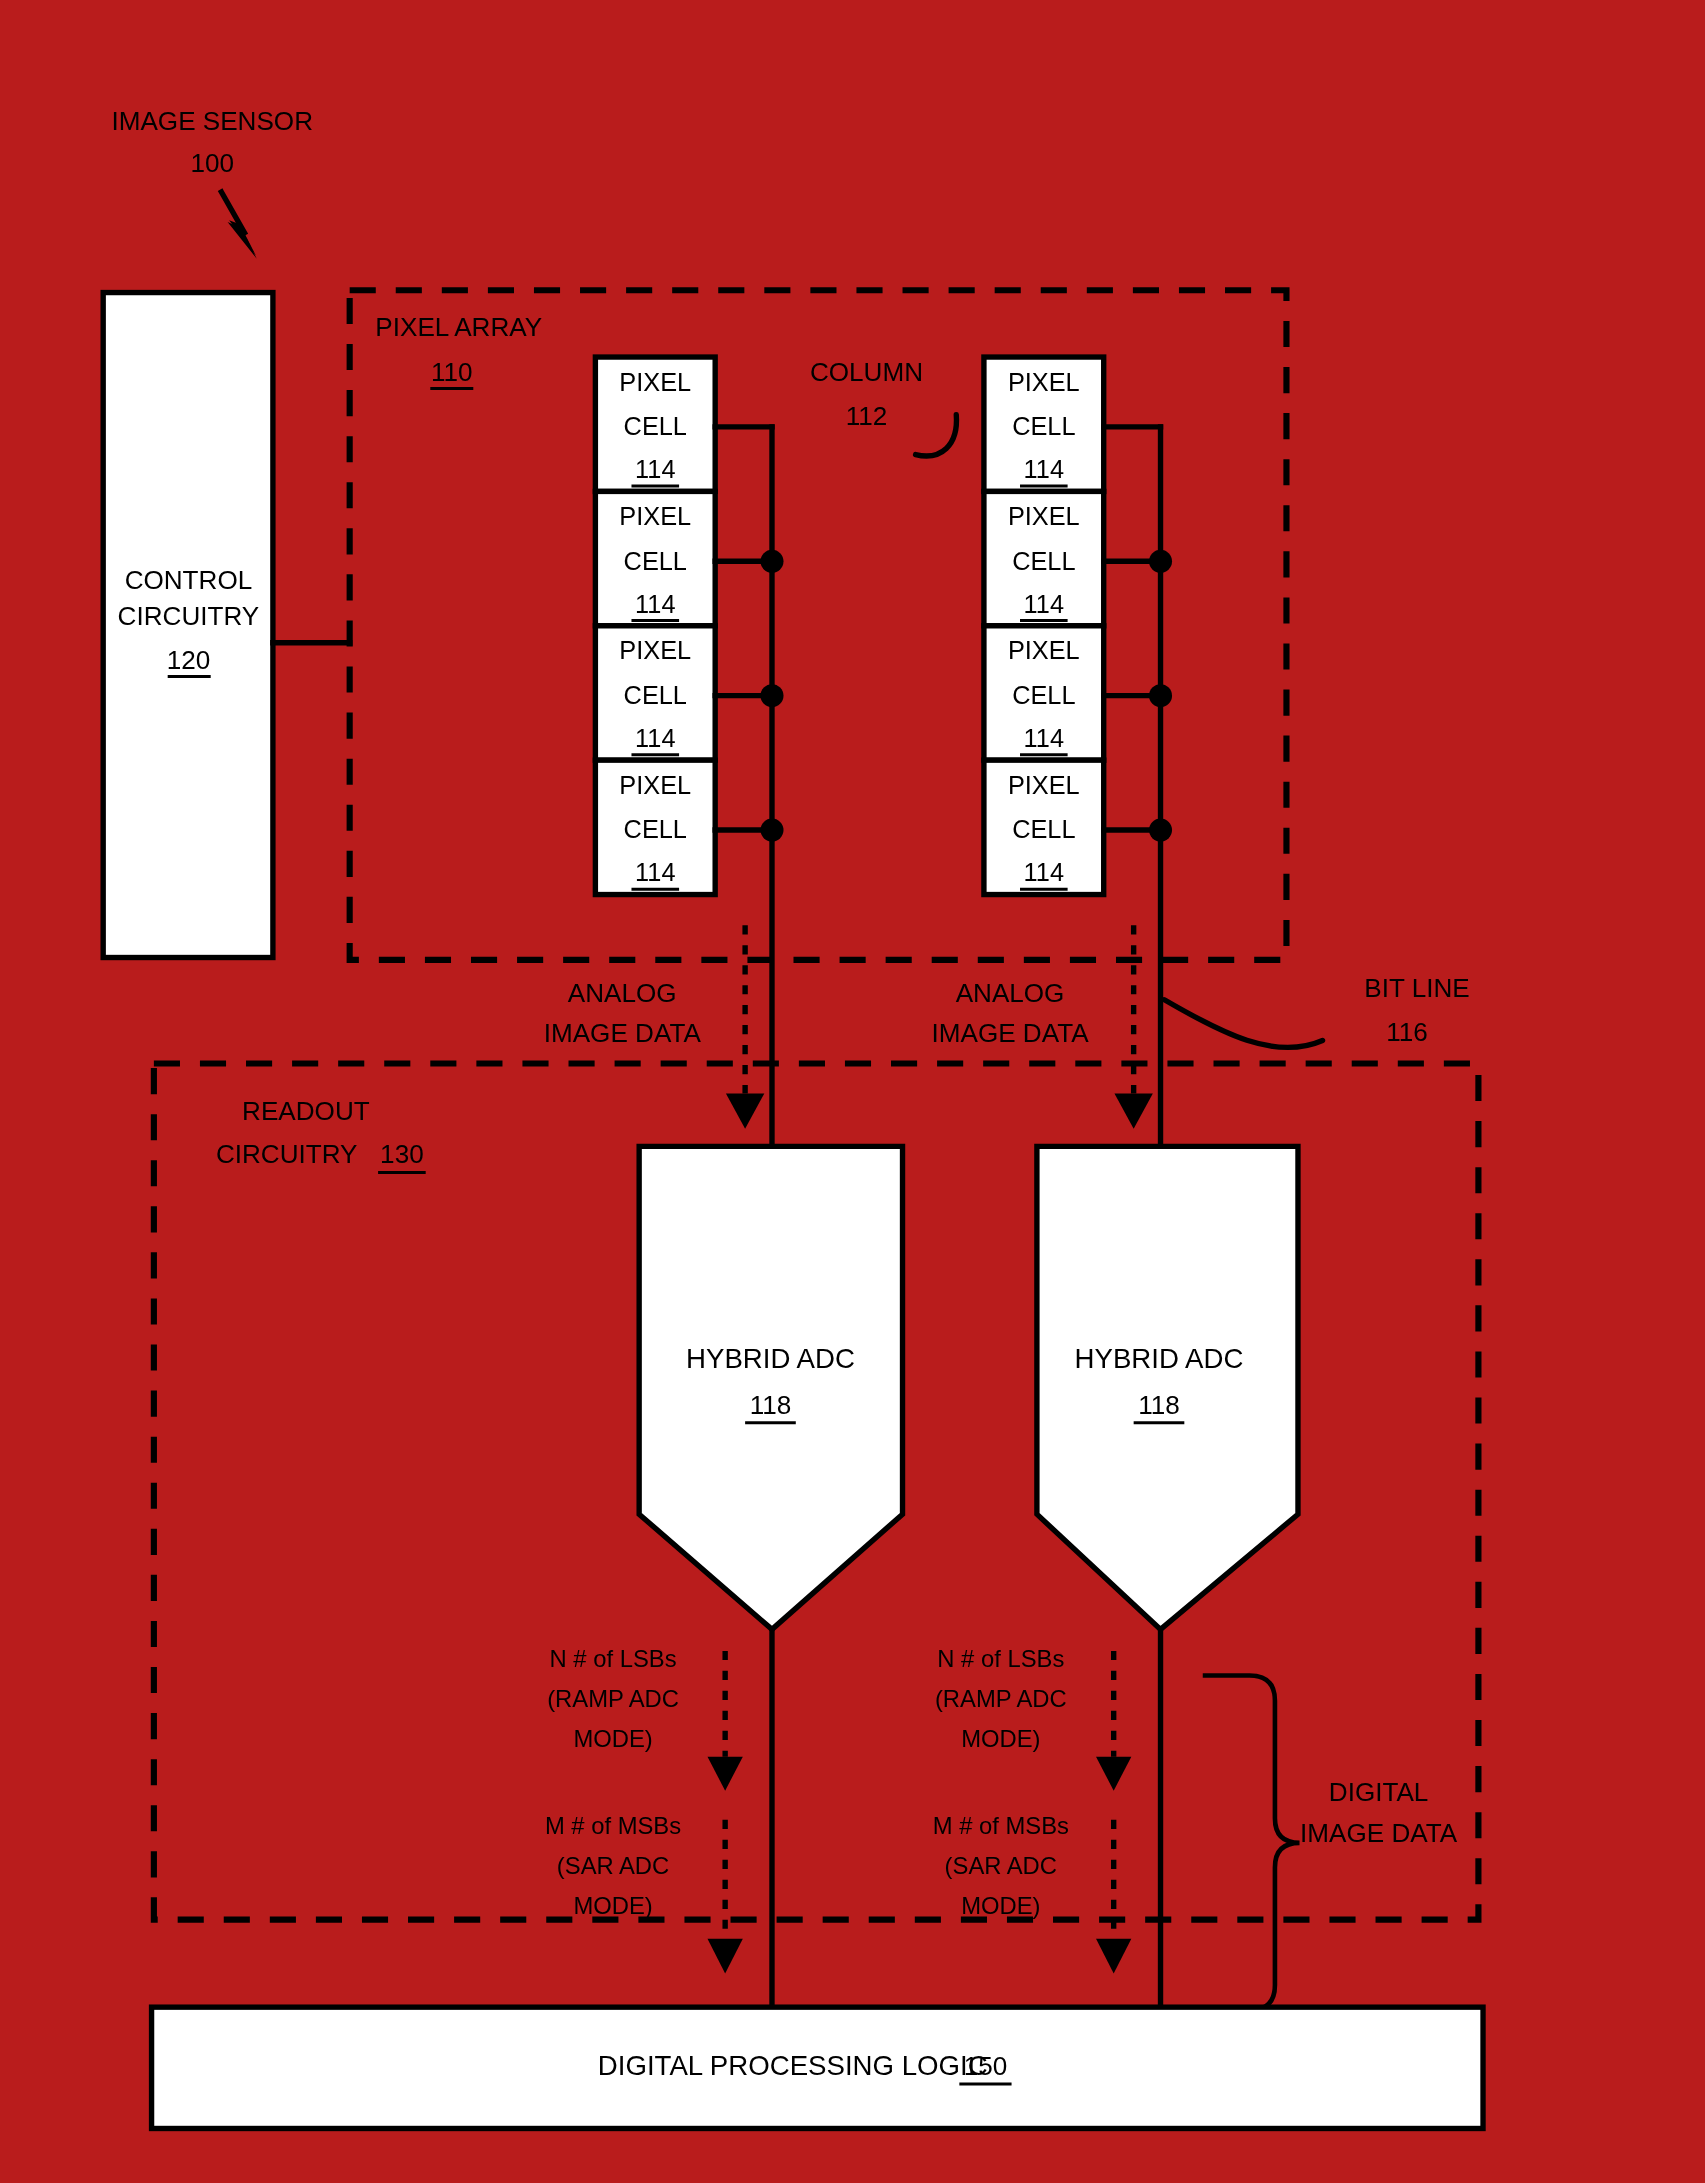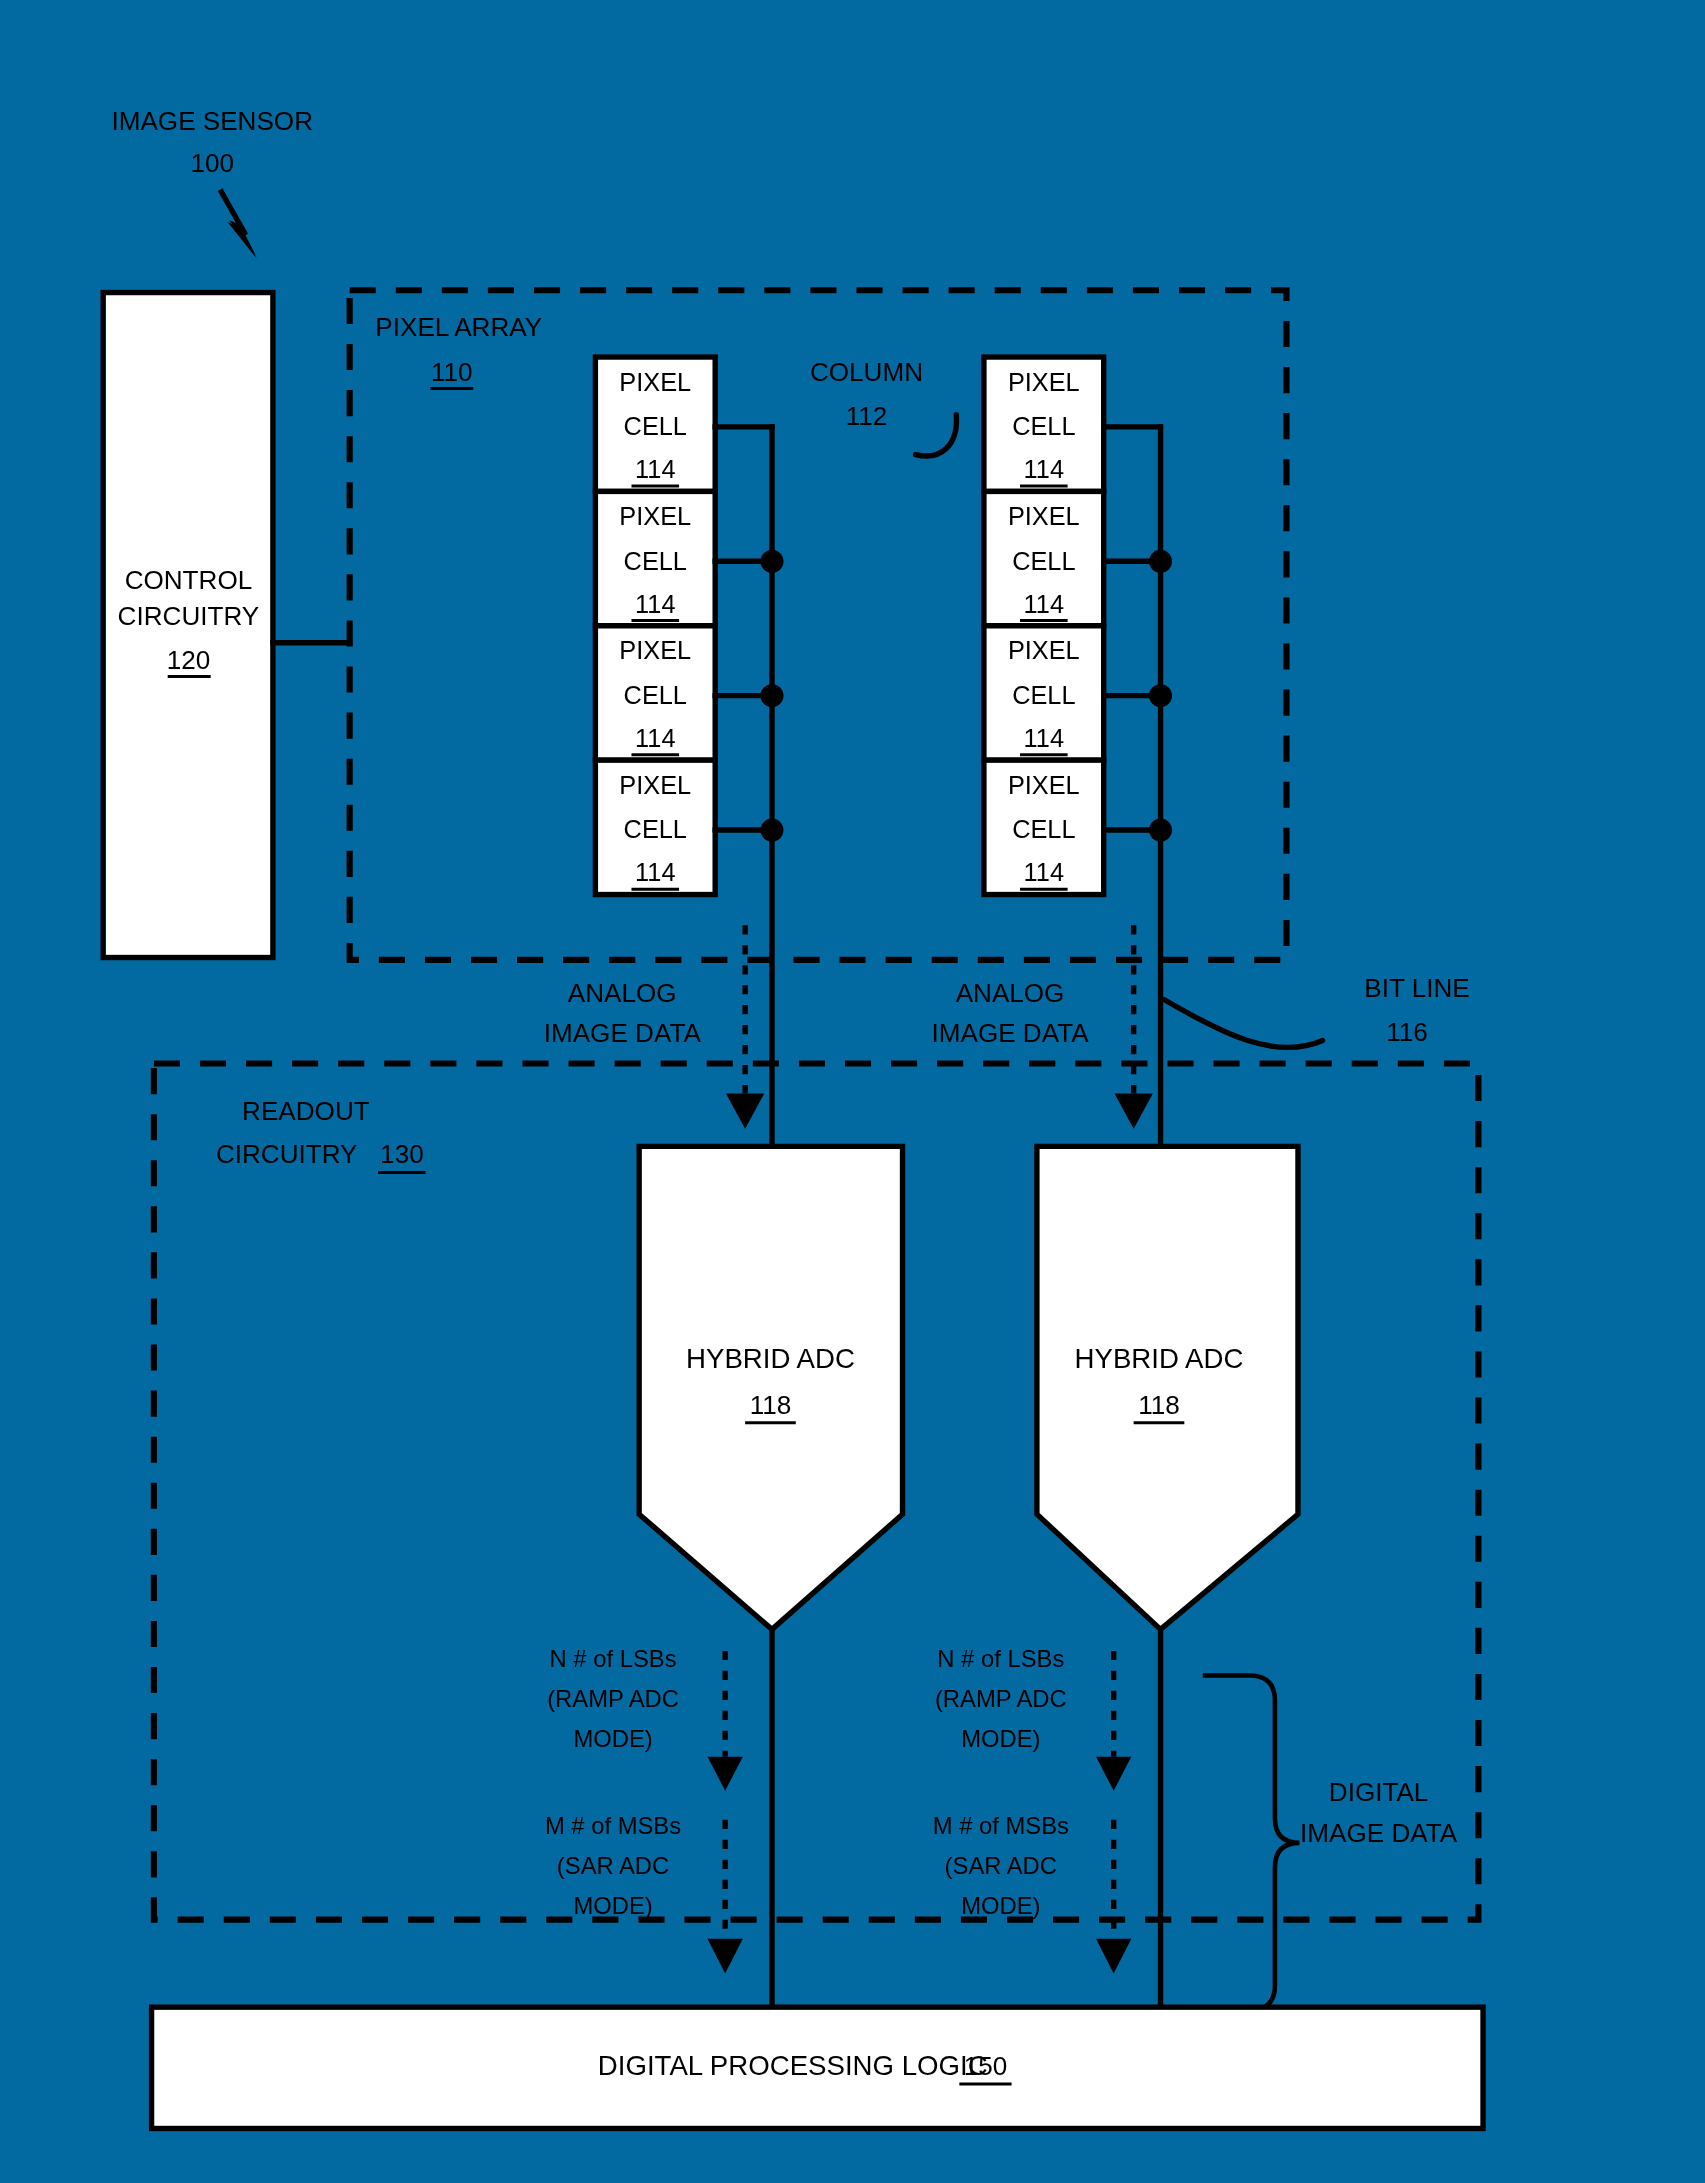--- a/index.html
+++ b/index.html
@@ -4,21 +4,21 @@
 <style>
   html, body {
     margin: 0;
     padding: 0;
     background: #ffffff;
   }
   #figure-root {
     position: relative;
     width: 1706px;
     height: 2183px;
-    background: #0369a1;
+    background: #b91c1c;
     font-family: "Liberation Sans", sans-serif;
     overflow: hidden;
   }
   svg#diagram {
     position: absolute;
     top: 0;
     left: 0;
     width: 1706px;
     height: 2183px;
   }

